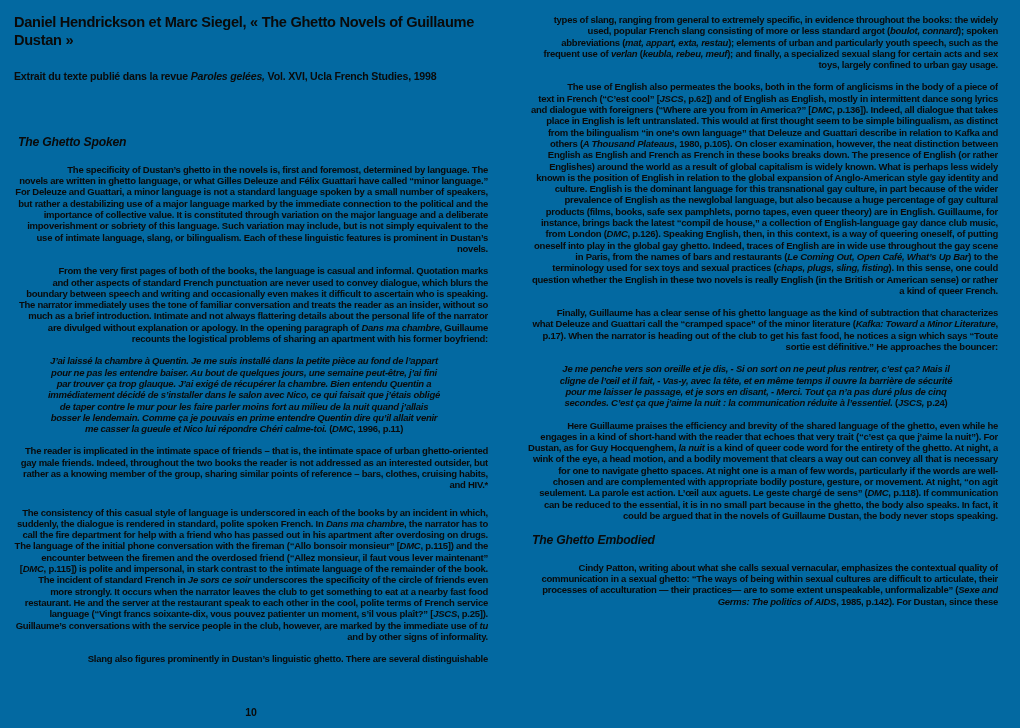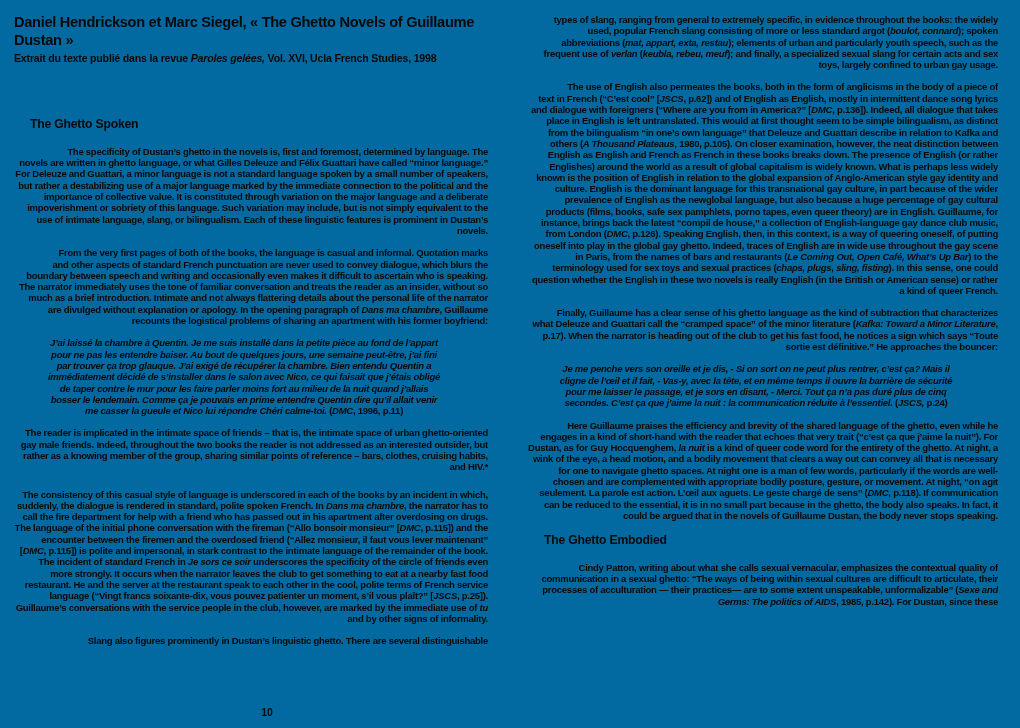--- a/index.html
+++ b/index.html
@@ -14,39 +14,39 @@
   }
   .spread { position:relative; width:1020px; height:728px; background:#0369a1; }
   .page { position:absolute; top:0; height:728px; padding-top:14px; overflow:hidden; }
   .page-left  { left:14px;  width:474px; }
   .page-right { left:528px; width:470px; }
 
   .doc-title {
     font-size:14.6px; line-height:1.2; letter-spacing:-0.3px;
   }
   .doc-subtitle {
-    font-size:10.6px; line-height:1.25; margin-top:3px; letter-spacing:-0.2px;
+    font-size:10.6px; line-height:1.25; margin-top:21px; letter-spacing:-0.2px;
   }
   .doc-subtitle i { font-style:italic; }
 
   .content { font-size:9.5px; line-height:11.3px; letter-spacing:-0.25px; }
   .page-left .content { margin-top:52px; }
 
   .section-heading {
-    font-size:12.2px; line-height:1.2; font-weight:700;
-    margin:12px 0 14px 16px; letter-spacing:-0.2px;
+    font-size:12.2px; line-height:1.2; font-style:italic; font-weight:700;
+    margin:12px 0 14px 4px; letter-spacing:-0.2px;
   }
   .para { margin:0 0 11px 0; text-align:right; }
   .para.indent { text-indent:26px; }
   .para.tight { margin-bottom:16px; }
   .quote { margin:0 44px 11px 30px;text-align:center; }
   i { font-style:italic; }
 
   .page-number {
-    position:absolute; bottom:10px; left:16px; width:100%;
+    position:absolute; bottom:10px; left:0; width:100%;
     text-align:center; font-size:10.5px; font-weight:700;
   }
 </style>
 </head>
 <body>
 
 <div class="spread">
 
   <div class="page page-left">
     <div>

